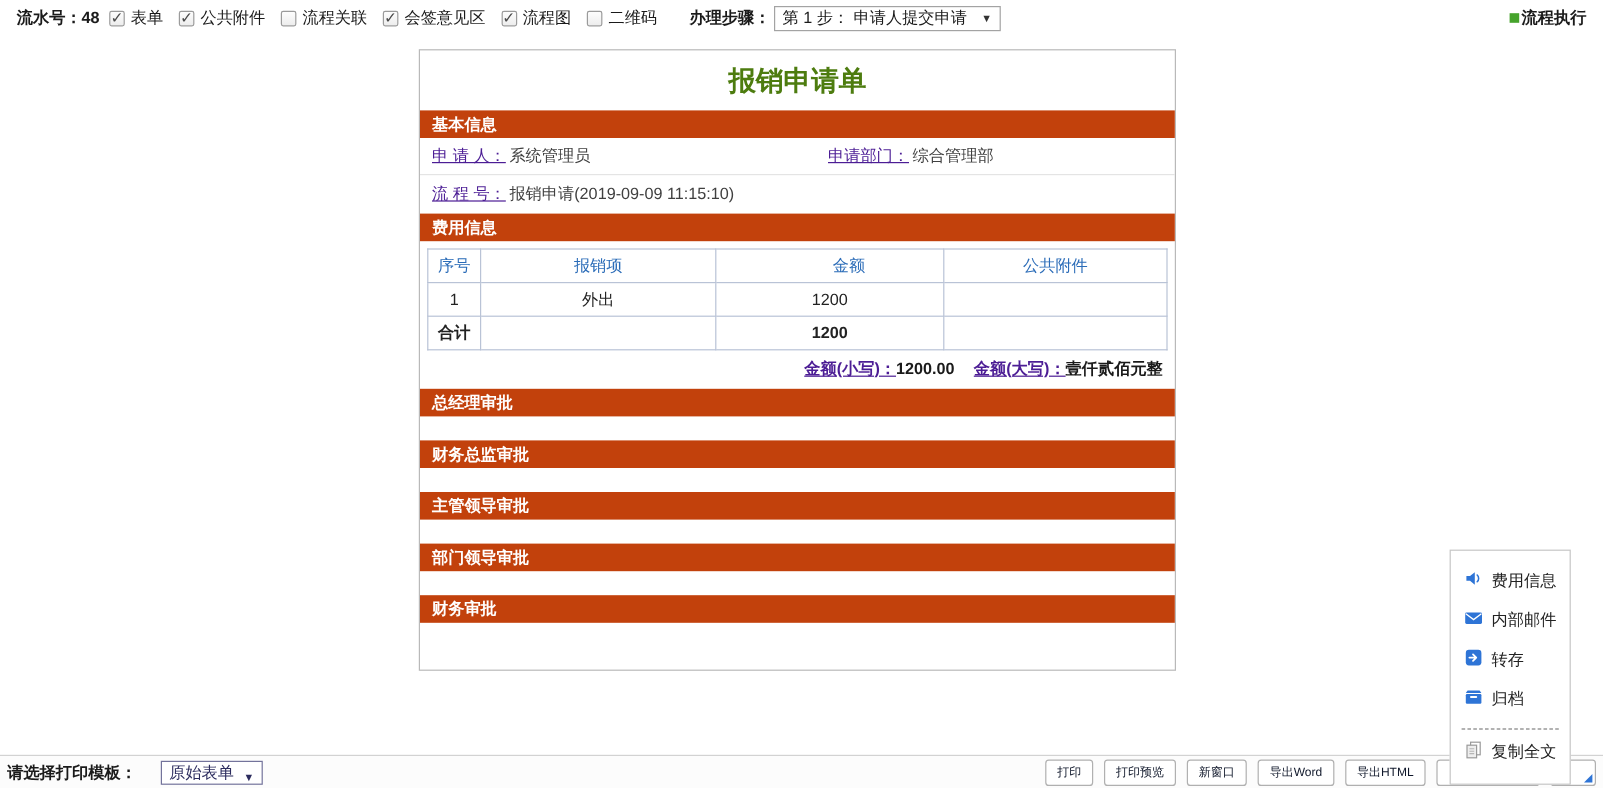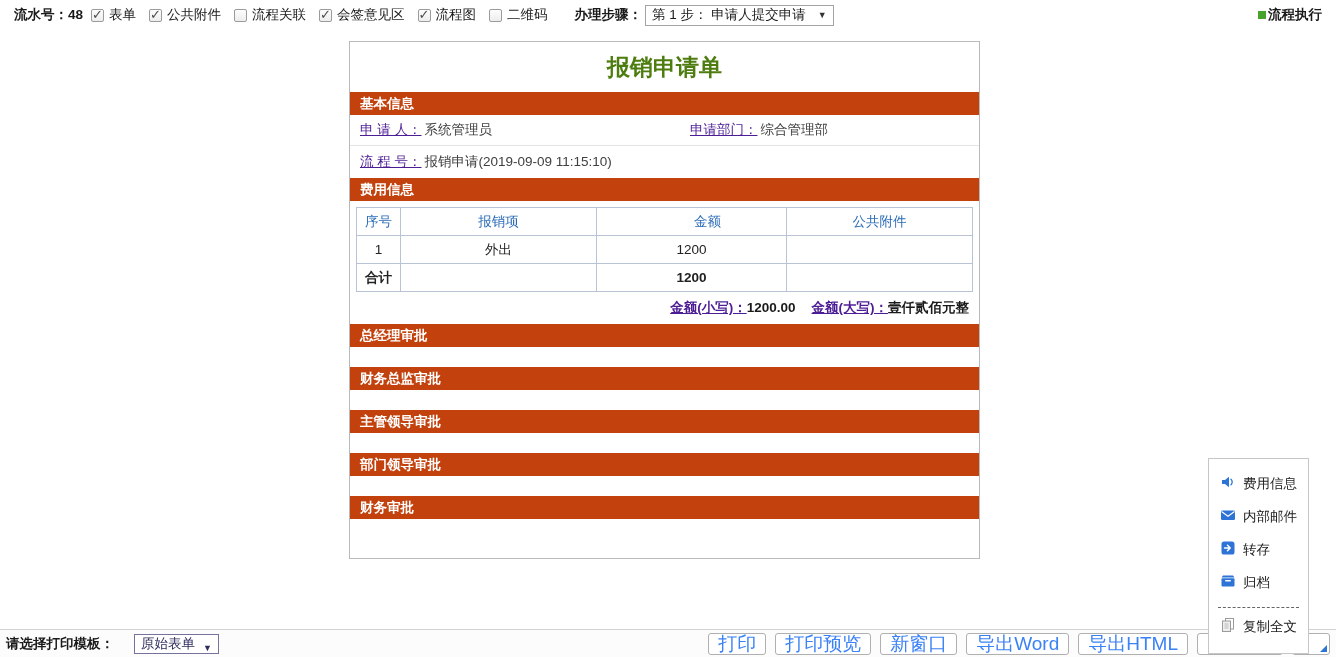--- a/index.html
+++ b/index.html
@@ -107,22 +107,22 @@
   .template-select {
     border: 1px solid #73739b; color: #2c2c5e; height: 20px;
     display: inline-flex; align-items: flex-end; padding: 0 6px; gap: 8px;
     background: #fff; cursor: default;
   }
   .template-select .caret { font-size: 9px; color: #2c2c5e; }
   .btn-row { margin-left: auto; display: flex; align-items: center; gap: 9px; }
   .btn {
     border: 1px solid #b0b0b0; border-radius: 3px; background: #fff;
     height: 22px; display: inline-flex; align-items: center;
-    padding: 0 9px; color: #3b82f6; cursor: pointer; white-space: nowrap;
-    font-size: 19px;
+    padding: 0 9px; color: #0f172a; cursor: pointer; white-space: nowrap;
+    font-size: 10px;
   }
   .btn.hidden-behind { width: 86px; }
   .btn.corner-btn { width: 38px; position: relative; }
   .btn.corner-btn::after {
     content: ""; position: absolute; right: 2px; bottom: 2px;
     border-left: 7px solid transparent; border-bottom: 7px solid #2e74d6;
   }
 </style>
 </head>
 <body>

